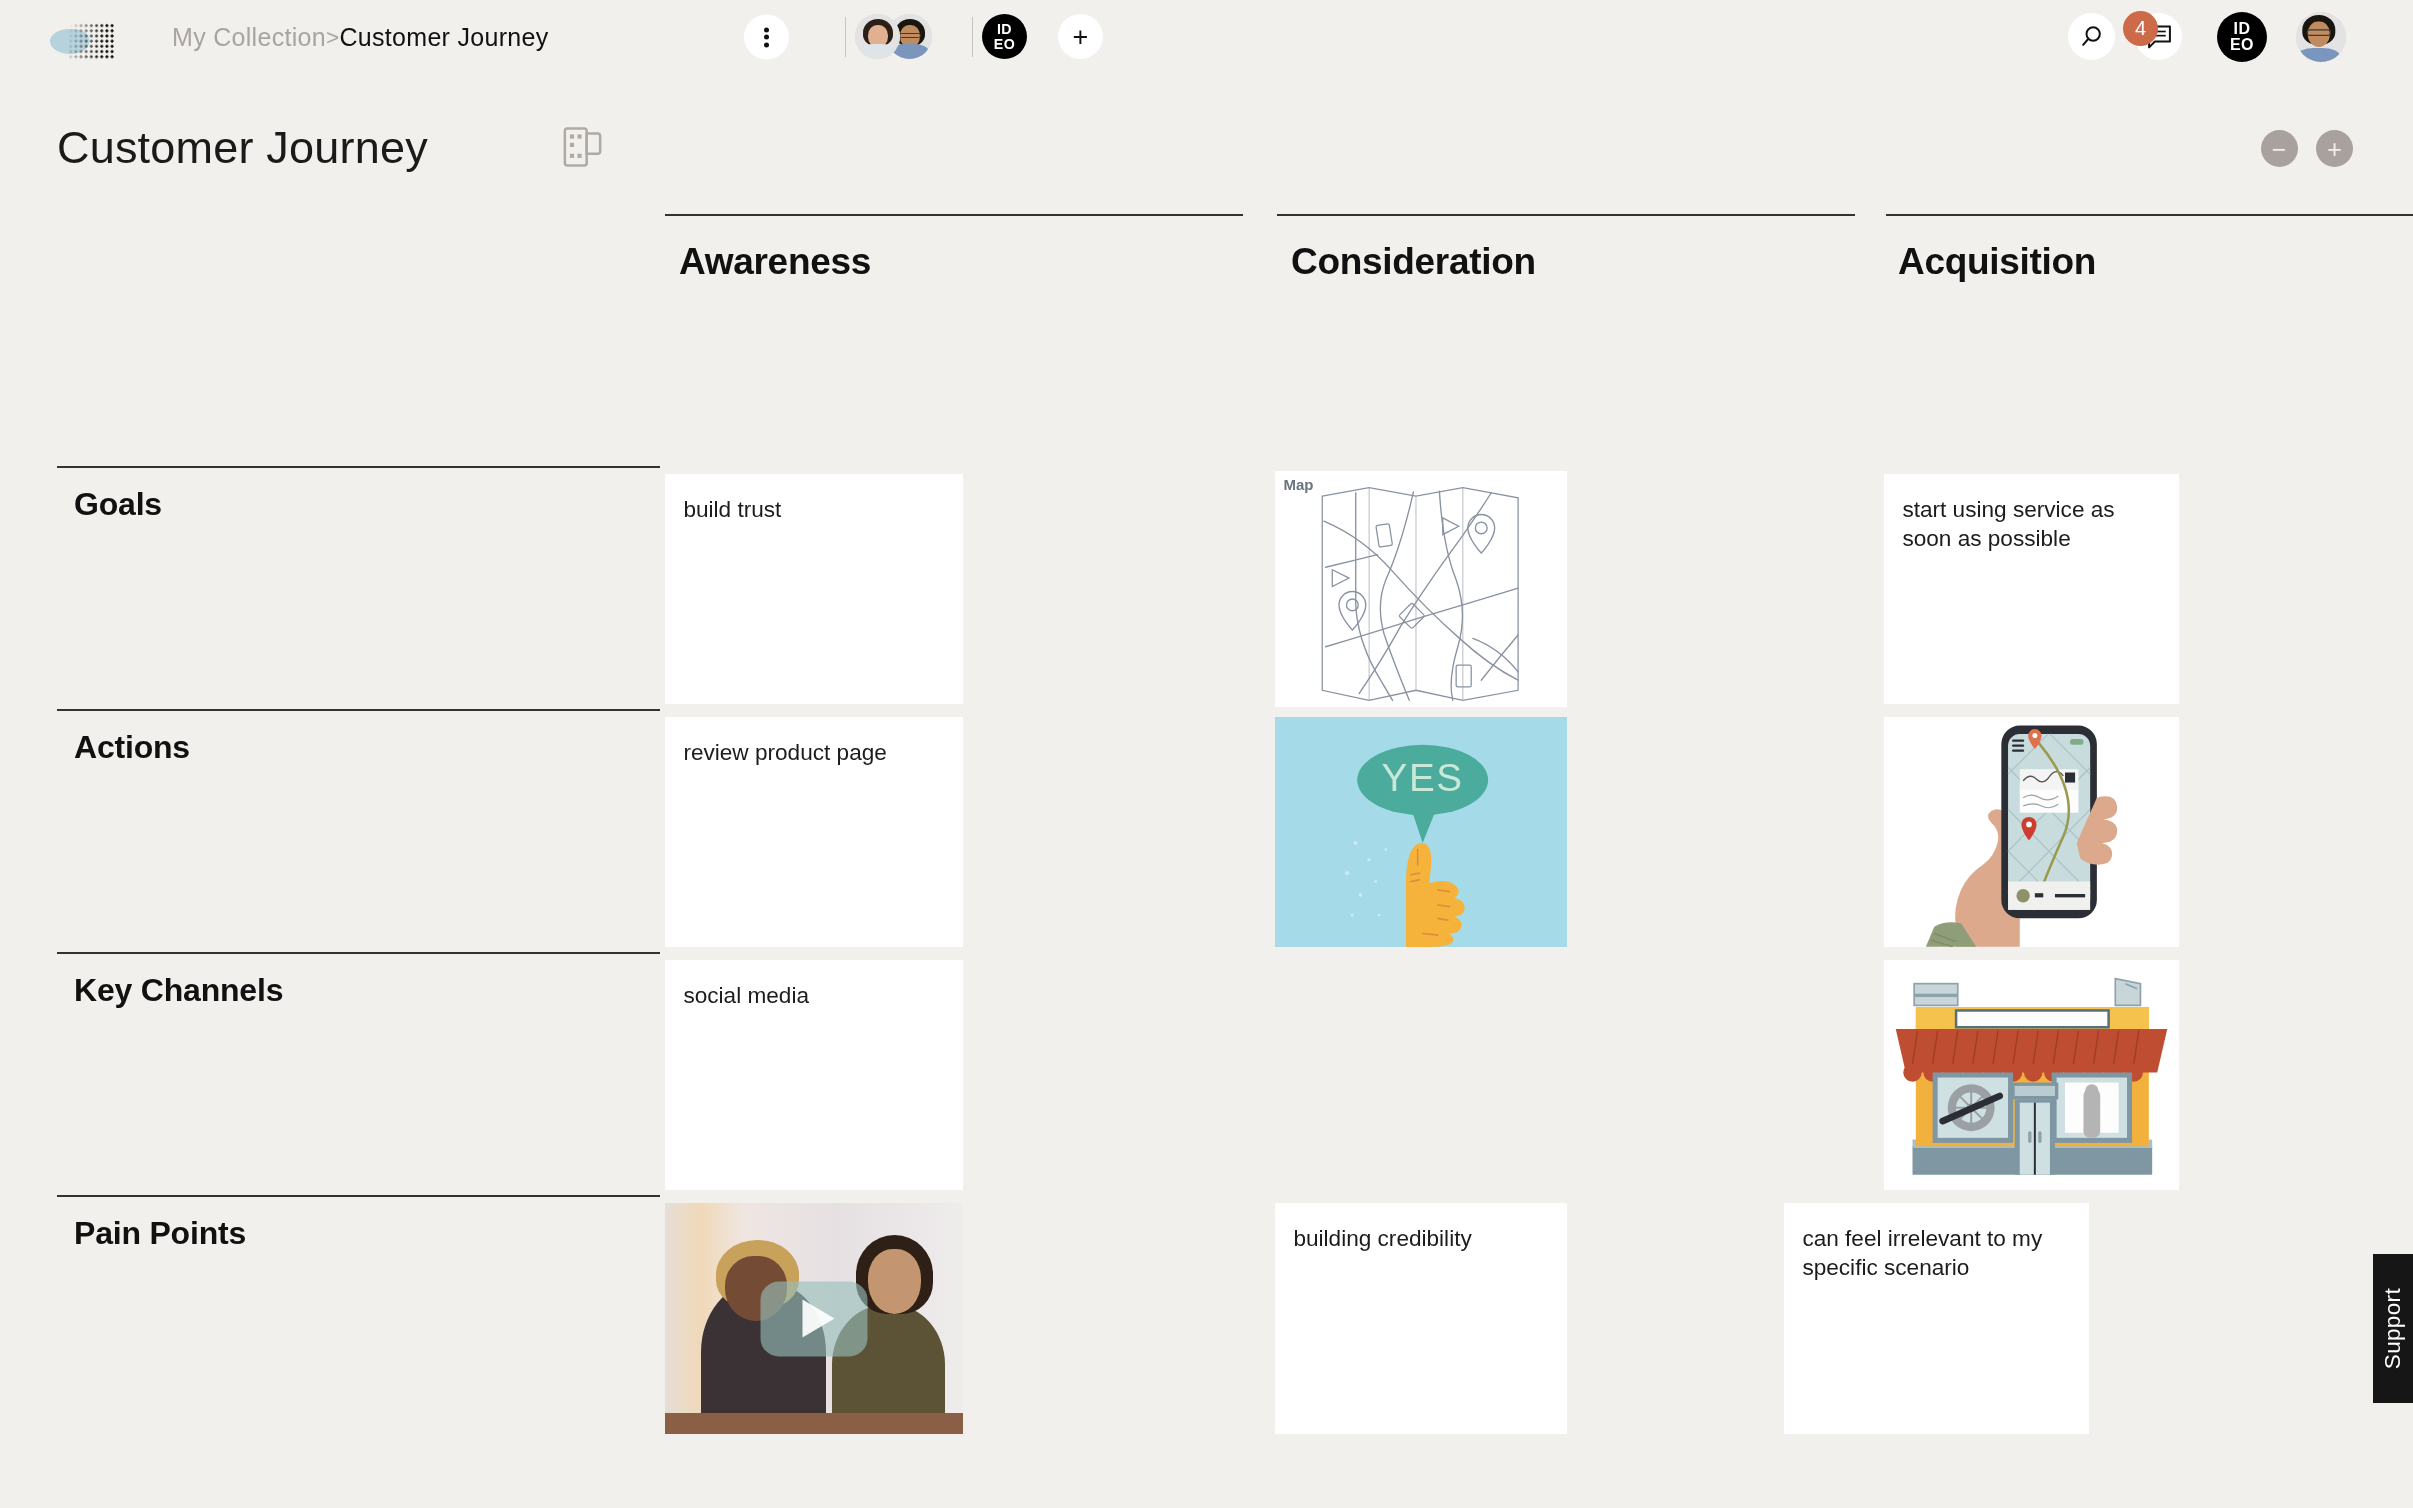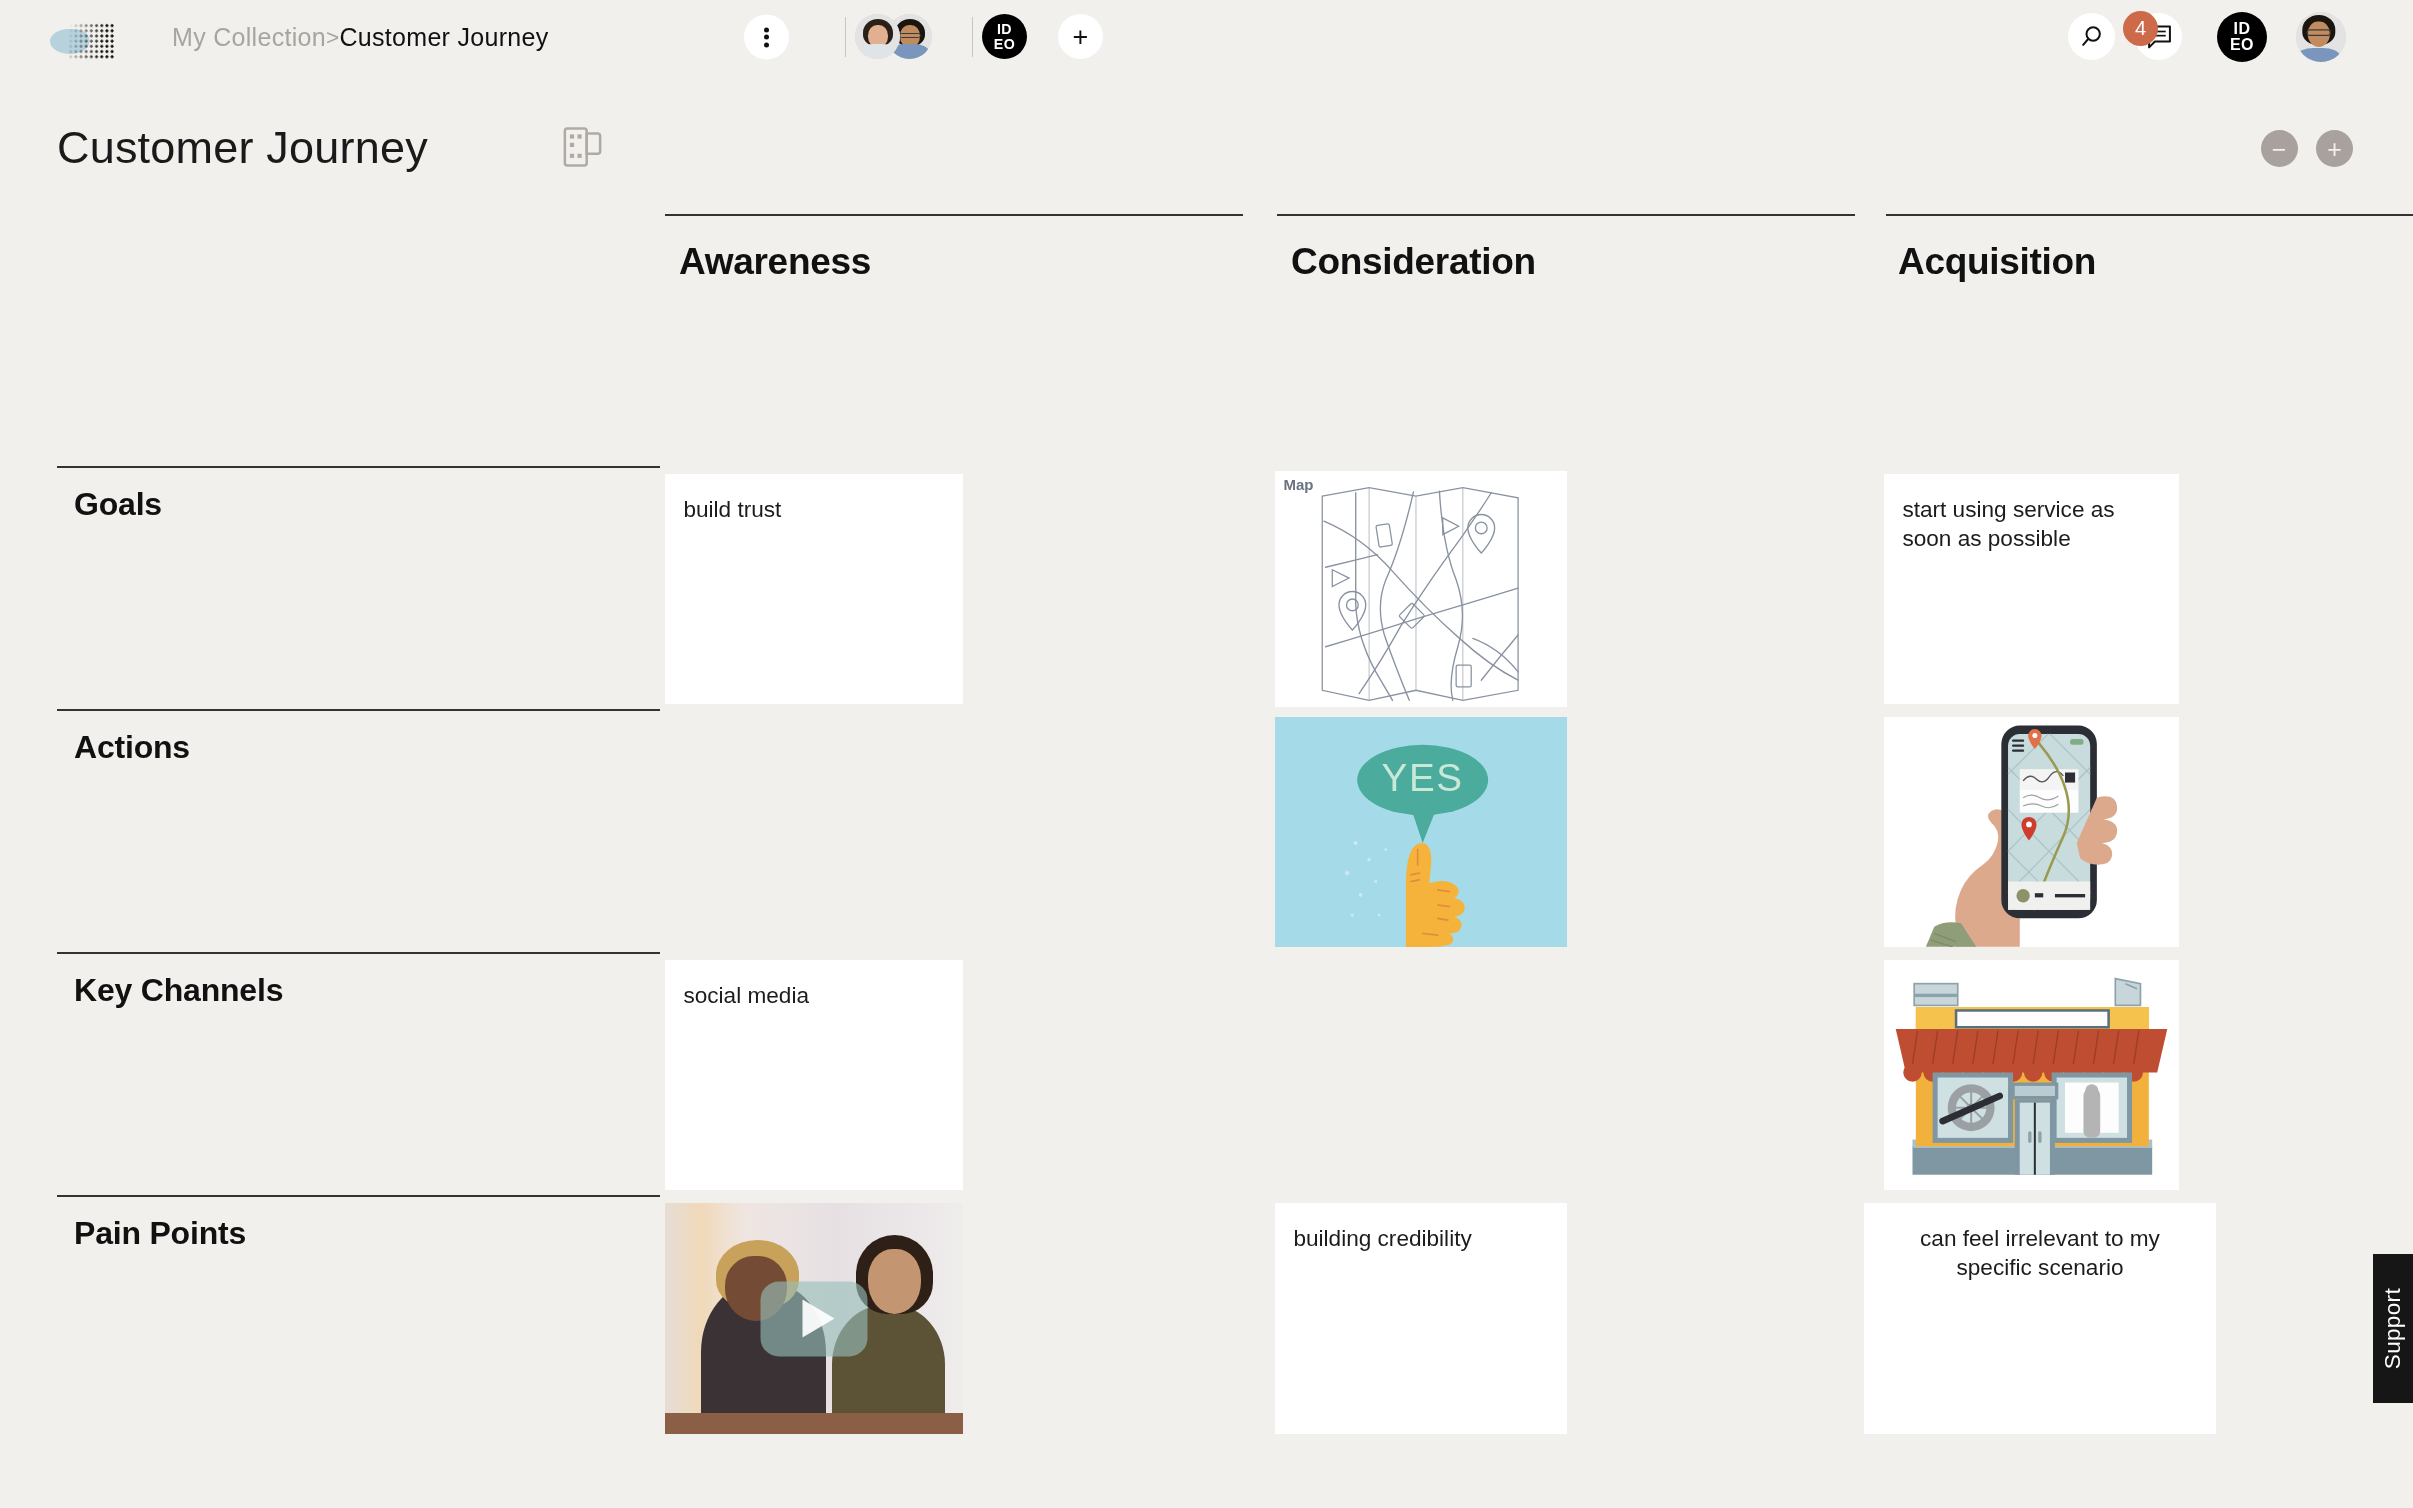--- a/index.html
+++ b/index.html
@@ -394,20 +394,23 @@
           <circle cx="92" cy="160" r="7"></circle>
         </g>
       </svg>
     </div>
   </div>
 
   <div class="card" style="left:1884px; top:474px; width:295px; height:230px;">
     <div class="txt">start using service as soon as possible</div>
   </div>
 
+  <div class="card" style="left:665px; top:717px; width:298px; height:230px;">
+    <div class="txt">review product page</div>
+  </div>
 
   <div class="card" style="left:1275px; top:717px; width:292px; height:230px;">
     <div class="yes-ill">
       <svg viewBox="0 0 348 274" width="292" height="230">
         <ellipse cx="176" cy="75" rx="78" ry="42" fill="#4bab9c"></ellipse>
         <path d="M162 108 L176 150 L192 110 Z" fill="#4bab9c"></path>
         <text x="176" y="88" text-anchor="middle" font-family="'Liberation Sans', sans-serif" font-size="46" fill="#c8e8d8" letter-spacing="2">YES</text>
         <path d="M156 274 L156 200 Q156 152 174 150 Q188 150 186 176 L184 198
                  Q204 192 214 200 Q224 208 214 216 Q226 218 226 228 Q226 236 214 238
                  Q224 242 222 250 Q220 258 208 258 Q216 264 210 270 Q204 274 186 274 Z" fill="#f6b33c"></path>
@@ -571,21 +574,21 @@
       <div class="play-btn">
         <div class="play-tri"></div>
       </div>
     </div>
   </div>
 
   <div class="card" style="left:1275px; top:1203px; width:292px; height:231px;">
     <div class="txt">building credibility</div>
   </div>
 
-  <div class="card" style="left:1864px; top:1203px; width:352px; height:231px;text-align:center;">
+  <div class="card" style="left:1784px; top:1203px; width:305px; height:231px;">
     <div class="txt">can feel irrelevant to my specific scenario</div>
   </div>
 </div>
 
 <div class="support-tab">
   <span>Support</span>
 </div>
 
 
 </body></html>

